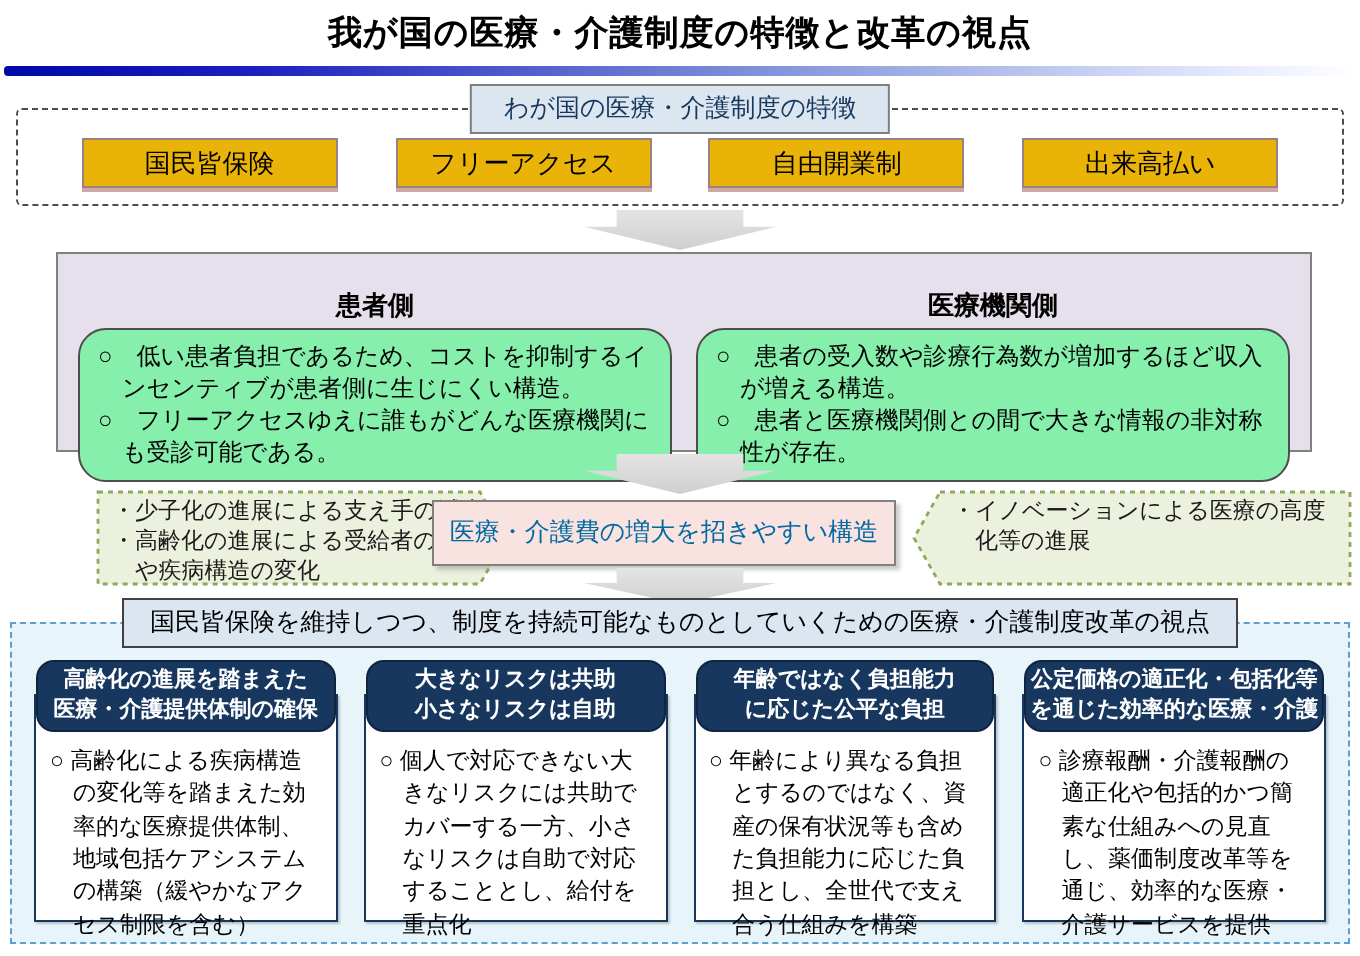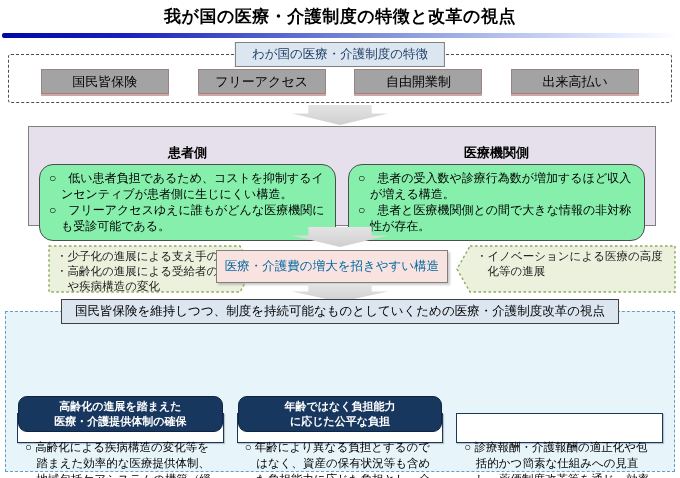--- a/index.html
+++ b/index.html
@@ -14,21 +14,21 @@
 
   
   .features-box { position:absolute; left:8px; top:54px; width:664px; height:49px;
     border:1px dashed #4d4d4d; border-radius:3px; background:#fff; }
   .features-label { position:absolute; top:42px; left:50%; transform:translateX(-50%);
     background:#dce6f1; border:1px solid #7f7f7f; padding:3px 16px; font-size:12.5px;
     color:#17375e; z-index:2; white-space:nowrap; }
   .features-row { position:absolute; left:12px; right:12px; top:69px; display:flex;
     justify-content:space-evenly; z-index:1; }
   .feature-item { width:128px; height:25px; line-height:23px; text-align:center;
-    background:#a3a3a3; border:1px solid #9b8383; box-shadow:0 2px 0 rgba(150,60,55,0.45);
+    background:#eab308; border:1px solid #9b8383; box-shadow:0 2px 0 rgba(150,60,55,0.45);
     font-size:13px; color:#000; }
 
   
   .down-arrow { position:absolute; left:50%; transform:translateX(-50%); width:96px; height:20px;
     background:linear-gradient(#e4e4e4,#cfcfcf);
     clip-path:polygon(17% 0,83% 0,83% 42%,100% 42%,50% 100%,0 42%,17% 42%); }
   .arrow-1 { top:105px; } .arrow-2 { top:227px; } .arrow-3 { top:284px; height:18px; }
 
   
   .structure-box { position:absolute; left:28px; top:126px; width:628px; height:100px;
@@ -51,21 +51,21 @@
     background:#f9e3e1; border:1px solid #808080; box-shadow:2px 2px 2px rgba(110,110,110,0.35);
     display:flex; align-items:center; justify-content:center; font-size:12.5px; color:#0369a1; }
 
   
   .reform-label { position:absolute; top:299px; left:50%; transform:translateX(-50%);
     background:#dce6f1; border:1px solid #404040; padding:3px 13px; font-size:12.5px;
     color:#000; z-index:3; white-space:nowrap;font-family:Liberation Mono, monospace; }
   .reform-box { position:absolute; left:5px; top:311px; width:670px; height:161px;
     background:#e7f5fb; border:1px dashed #5f9fc8; }
   .reform-cols { position:absolute; left:11px; right:11px; top:18px; bottom:10px;
-    display:flex; gap:13px;align-items:center; }
+    display:flex; gap:13px; }
   .reform-col { flex:1; position:relative; }
   .reform-header { position:absolute; top:0; left:1px; right:1px; z-index:2;
     background:#17375e; border:1px solid #0f2440; border-radius:9px; color:#fff;
     font-weight:bold; font-size:11px; line-height:15px; text-align:center; padding:2px 0;
     white-space:pre-line; }
   .reform-body { position:absolute; left:0; right:0; top:17px; bottom:0; background:#fff;
     border:1px solid #17375e; box-shadow:1px 1px 1px rgba(80,80,80,0.3);
     padding:24px 7px 4px; font-size:11.5px; line-height:1.42; color:#000; }
 </style>
 </head>
@@ -132,30 +132,39 @@
     <div class="reform-cols">
 
       <div class="reform-col">
         <div class="reform-header">高齢化の進展を踏まえた
 医療・介護提供体制の確保</div>
         <div class="reform-body">
           <div class="bullet">○ 高齢化による疾病構造の変化等を踏まえた効率的な医療提供体制、地域包括ケアシステムの構築（緩やかなアクセス制限を含む）</div>
         </div>
       </div>
 
+      <div class="reform-col">
+        <div class="reform-header">大きなリスクは共助
+小さなリスクは自助</div>
+        <div class="reform-body">
+          <div class="bullet">○ 個人で対応できない大きなリスクには共助でカバーする一方、小さなリスクは自助で対応することとし、給付を重点化</div>
+        </div>
+      </div>
 
       <div class="reform-col">
         <div class="reform-header">年齢ではなく負担能力
 に応じた公平な負担</div>
         <div class="reform-body">
           <div class="bullet">○ 年齢により異なる負担とするのではなく、資産の保有状況等も含めた負担能力に応じた負担とし、全世代で支え合う仕組みを構築</div>
         </div>
       </div>
 
       <div class="reform-col">
+        <div class="reform-header">公定価格の適正化・包括化等
+を通じた効率的な医療・介護</div>
         <div class="reform-body">
           <div class="bullet">○ 診療報酬・介護報酬の適正化や包括的かつ簡素な仕組みへの見直し、薬価制度改革等を通じ、効率的な医療・介護サービスを提供</div>
         </div>
       </div>
 
     </div>
   </div>
 
 </div>
 

